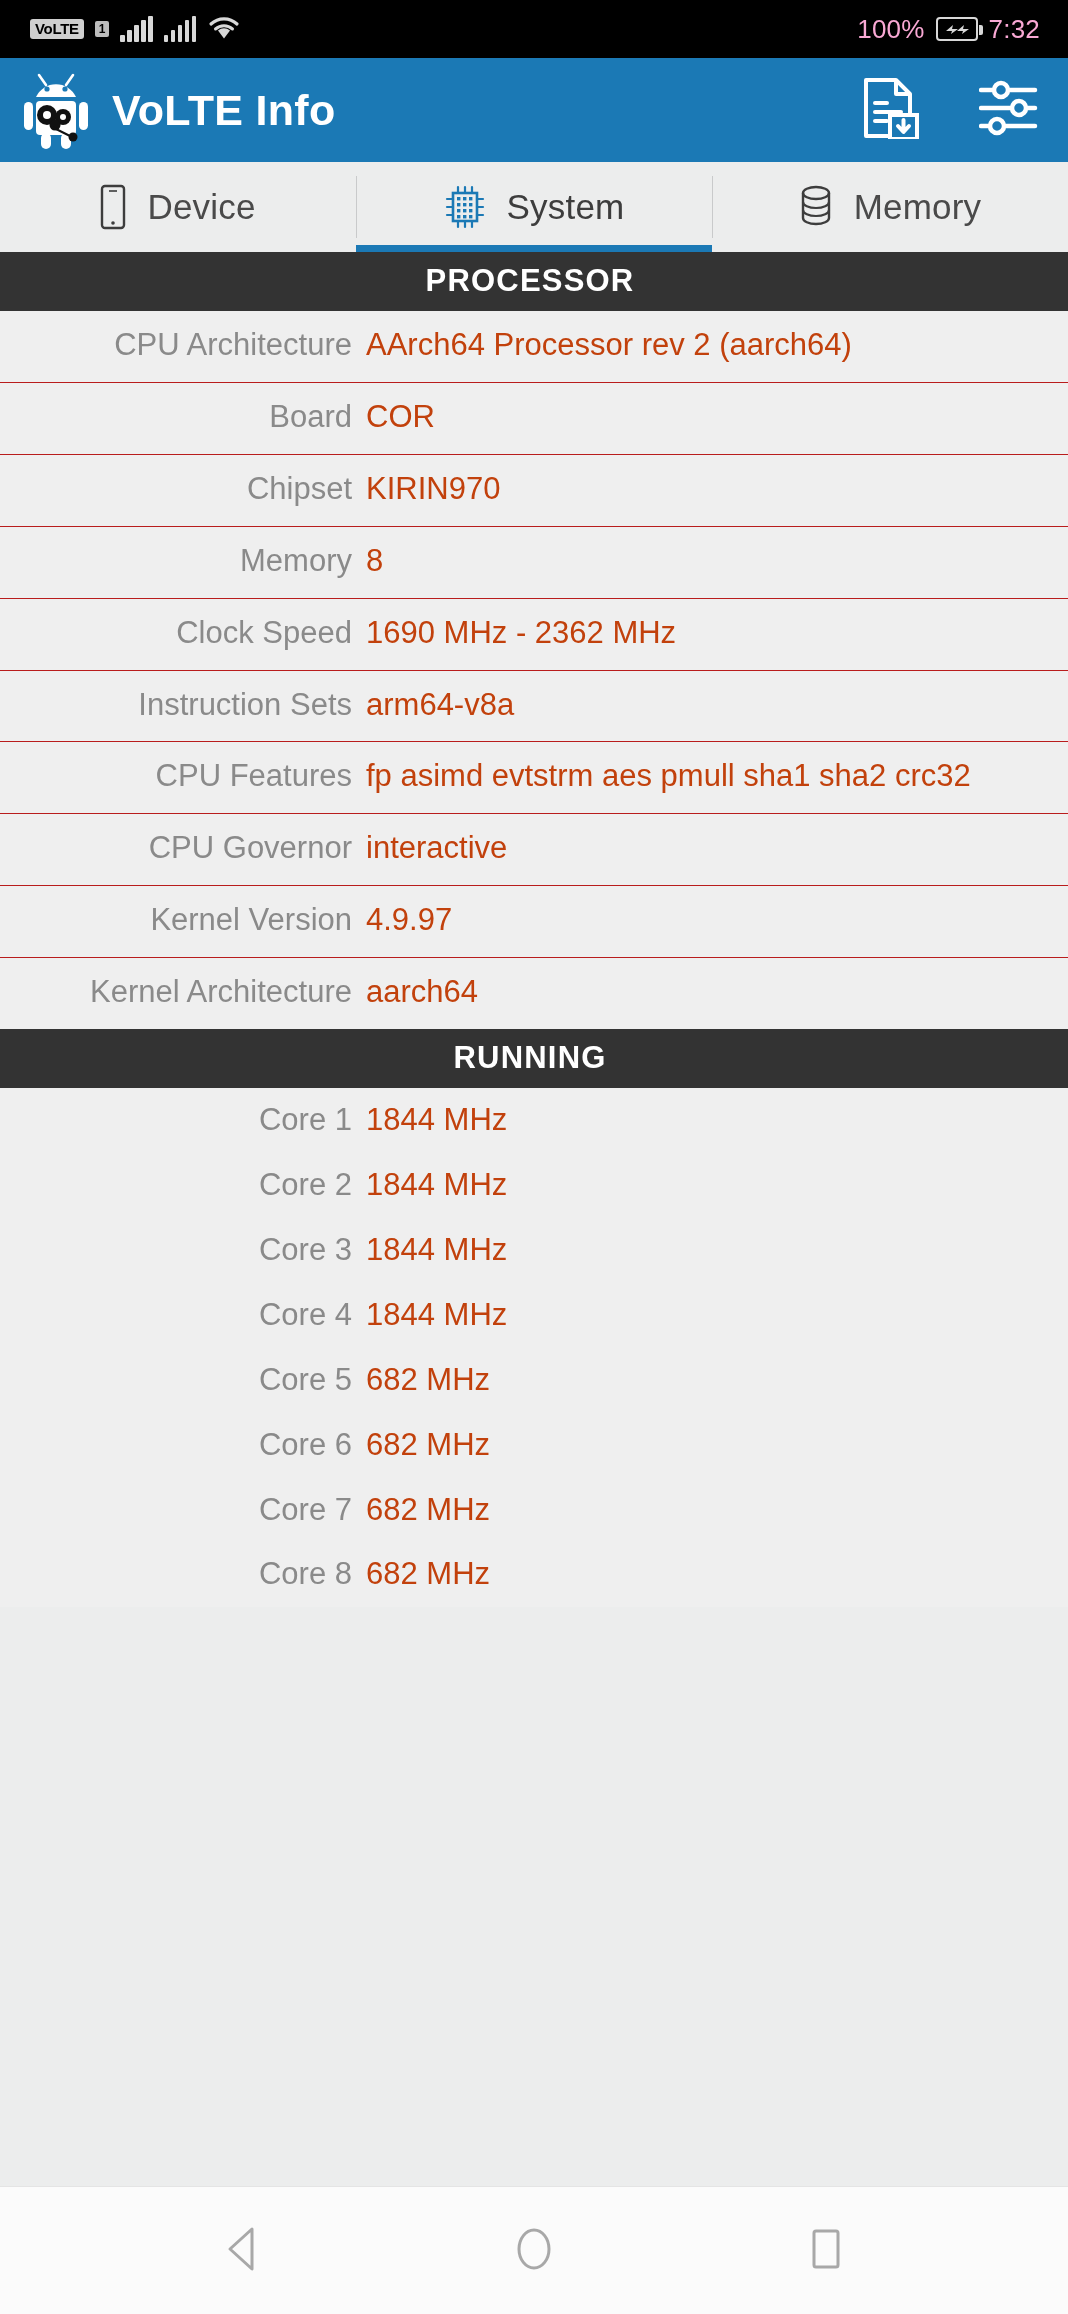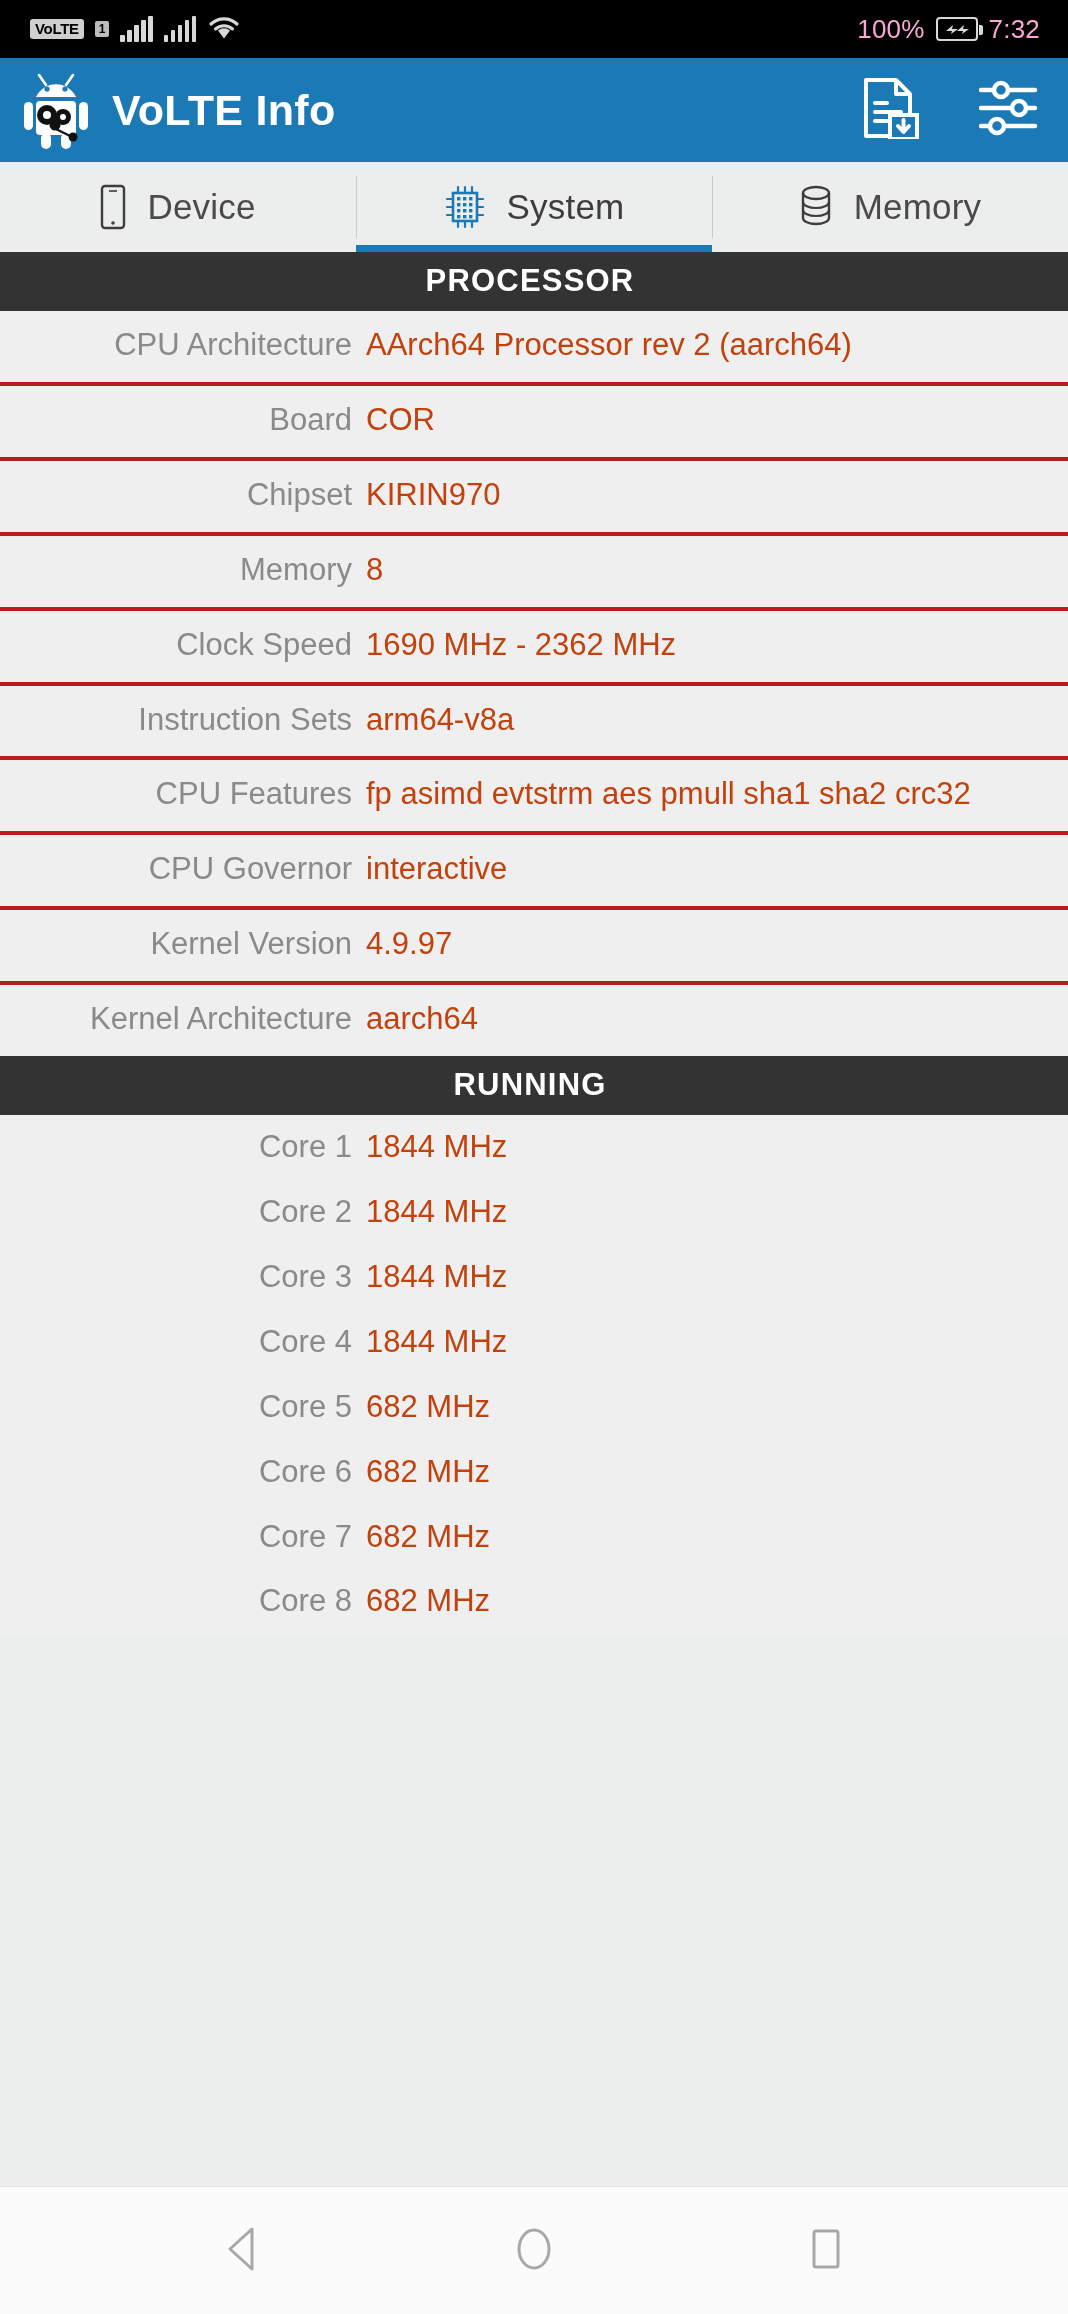--- a/index.html
+++ b/index.html
@@ -183,21 +183,21 @@
     font-weight: bold;
     letter-spacing: 1.2px;
     padding: 11px 8px 12px 0;
   }
   .info-row {
     display: flex;
     align-items: flex-start;
     padding: 14px 0 16px 0;
     background: #efefef;
   }
-  .info-row.divided { border-bottom: 4px solid #b91c1c; }
+  .info-row.divided { border-bottom: 1px solid #b91c1c; }
   .row-label {
     flex: 0 0 352px;
     text-align: right;
     padding-right: 0;
     color: #8a8a8a;
     font-size: 31px;
     line-height: 1.32;
   }
   .row-value {
     flex: 1 1 auto;

